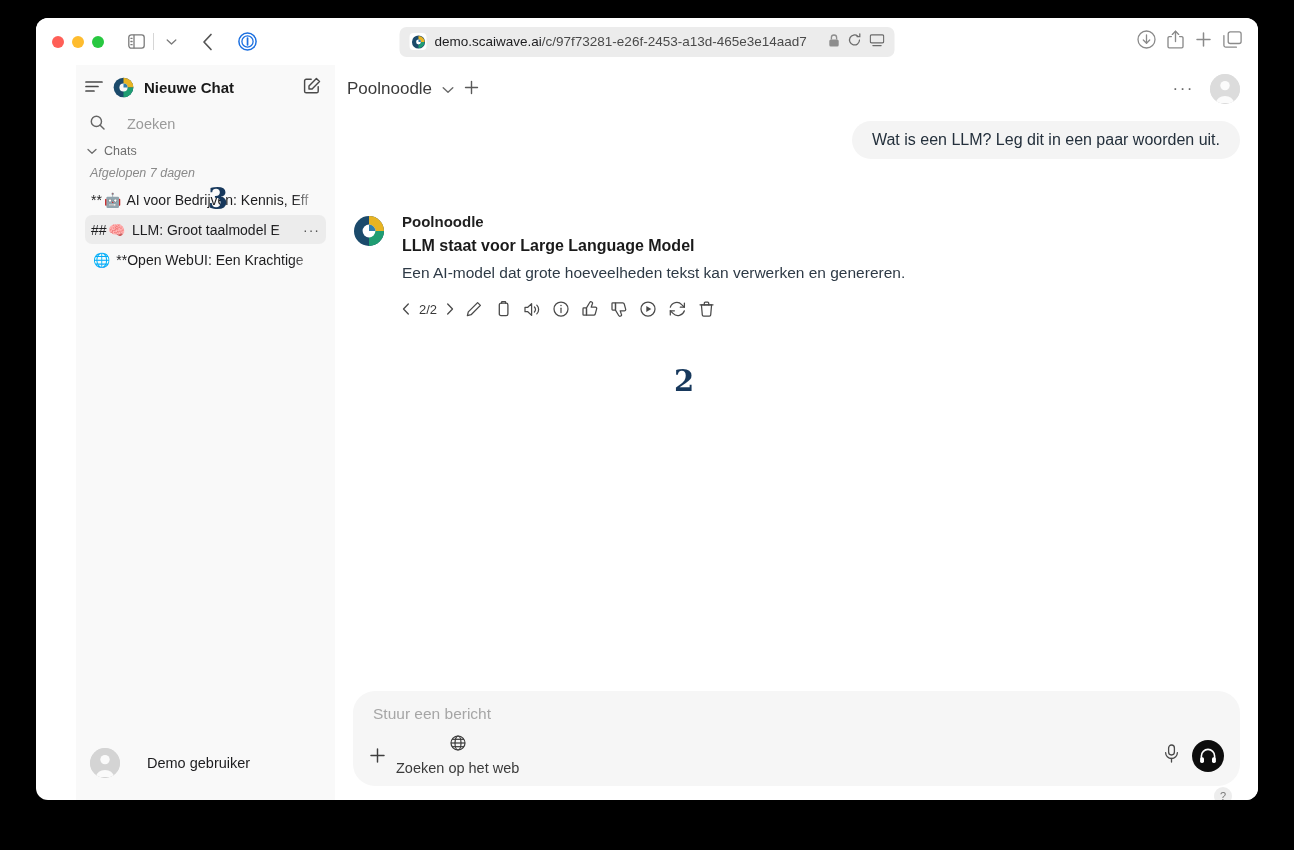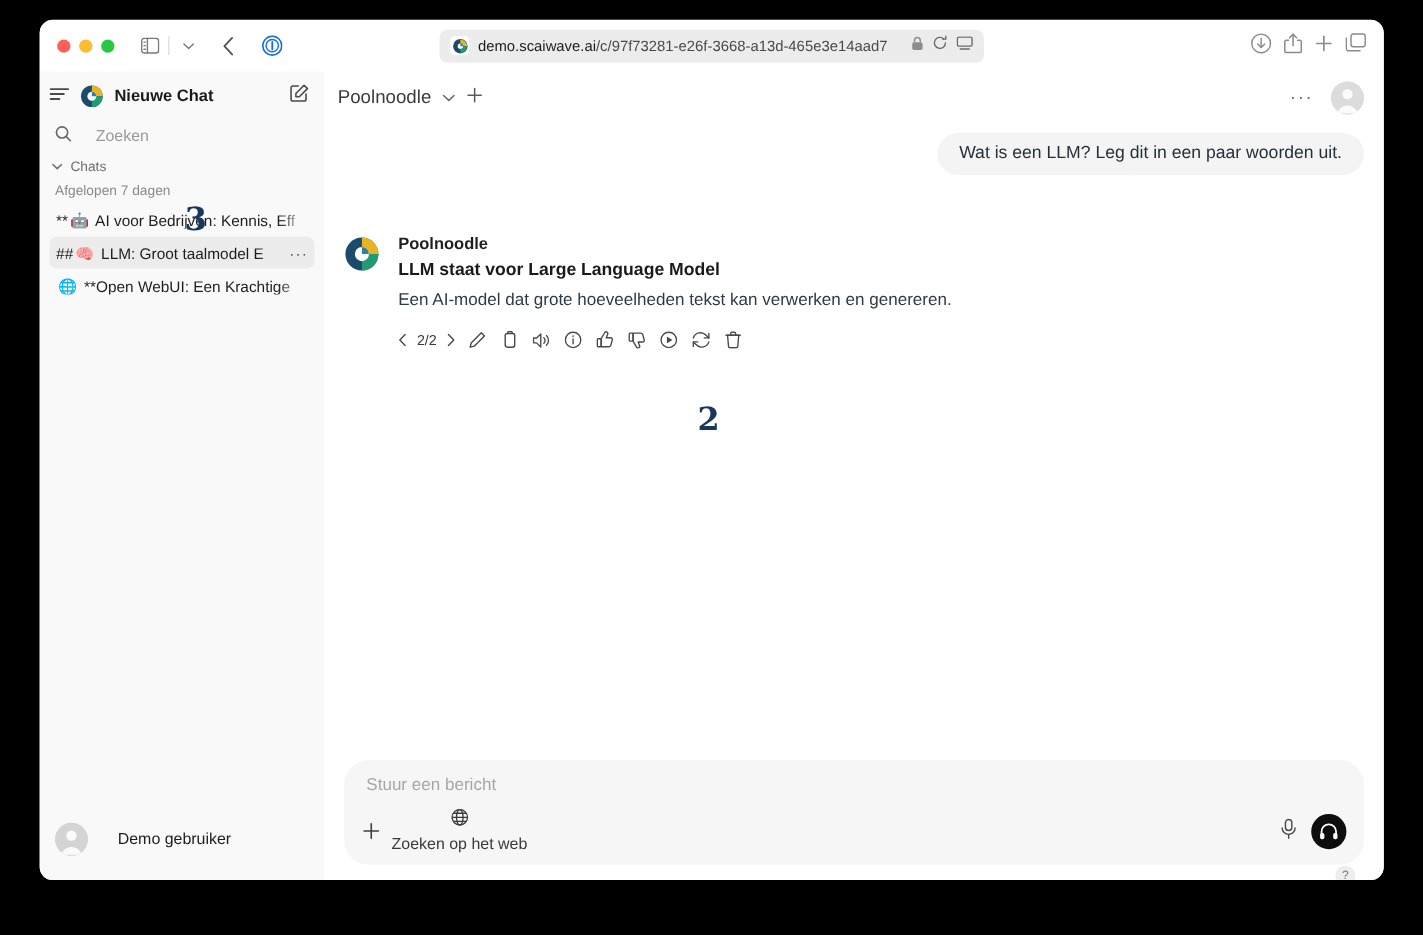--- a/index.html
+++ b/index.html
@@ -61,21 +61,21 @@
     white-space: nowrap; overflow: hidden;
     flex: 1;
   }
   .url-text .path { color: #4a4a4a; }
   .right-icons {
     margin-left: auto;
     display: flex; align-items: center; gap: 11px;
     color: #8a8a8a;
   }
   
-  .app { flex: 1; display: flex; min-height: 0; }
+  .app { flex: 1; display: flex; min-height: 0; margin-left: 40px; }
   
   .sidebar {
     width: 259px;
     background: #f9f9f9;
     display: flex; flex-direction: column;
     flex: none;
     position: relative;
   }
   .sb-head {
     height: 45px;
@@ -93,20 +93,21 @@
   }
   .sb-search-text { font-size: 14.5px; color: #9a9a9a; }
   .sb-chats {
     display: flex; align-items: center; gap: 7px;
     padding: 6px 14px 3px 11px;
     font-size: 12.5px; color: #6e6e6e;
   }
   .sb-group {
     font-size: 12.5px; color: #8a8a8a;
     padding: 5px 14px 5px 14px;
+    font-style: italic;
   }
   .chat-list { padding: 0 9px; display: flex; flex-direction: column; gap: 1px; }
   .chat-item {
     height: 29px;
     display: flex; align-items: center;
     border-radius: 7px;
     padding: 0 6px;
     font-size: 14px;
     color: #1d1d1f;
     white-space: nowrap;
@@ -281,21 +282,21 @@
     <div class="urlbar">
       <span class="url-fav">
         <svg width="14" height="14" viewBox="0 0 32 32">
           <circle cx="16" cy="16" r="15" fill="#1b4a6b"></circle>
           <path d="M16 2 A14 14 0 0 1 30 16 L22 16 A6 6 0 0 0 16 10 Z" fill="#e8b422"></path>
           <path d="M30 16 A14 14 0 0 1 16 30 L16 22 A6 6 0 0 0 22 16 Z" fill="#1f9d72"></path>
           <circle cx="16" cy="16" r="5.5" fill="#ffffff"></circle>
           <path d="M16 10.5 A5.5 5.5 0 0 1 21.5 16 L16 16 Z" fill="#2f7fae"></path>
         </svg>
       </span>
-      <span class="url-text"><span>demo.scaiwave.ai</span><span class="path">/c/97f73281-e26f-3668-a13d-465e3e14aad7</span></span>
+      <span class="url-text"><span>demo.scaiwave.ai</span><span class="path">/c/97f73281-e26f-2453-a13d-465e3e14aad7</span></span>
       <span>
         <svg width="11" height="13" viewBox="0 0 11 13" fill="#8d8d8d">
           <rect x="0.8" y="5.4" width="9.4" height="7.1" rx="1.6"></rect>
           <path d="M2.9 5.4 V3.6 a2.6 2.6 0 0 1 5.2 0 V5.4" fill="none" stroke="#8d8d8d" stroke-width="1.35"></path>
         </svg>
       </span>
       <span>
         <svg width="14" height="14" viewBox="0 0 14 14" fill="none" stroke="#6a6a6a" stroke-width="1.25" stroke-linecap="round">
           <path d="M12 7 a5 5 0 1 1 -1.7 -3.8"></path>
           <polyline points="12.3,0.8 12.3,3.6 9.5,3.6"></polyline>

